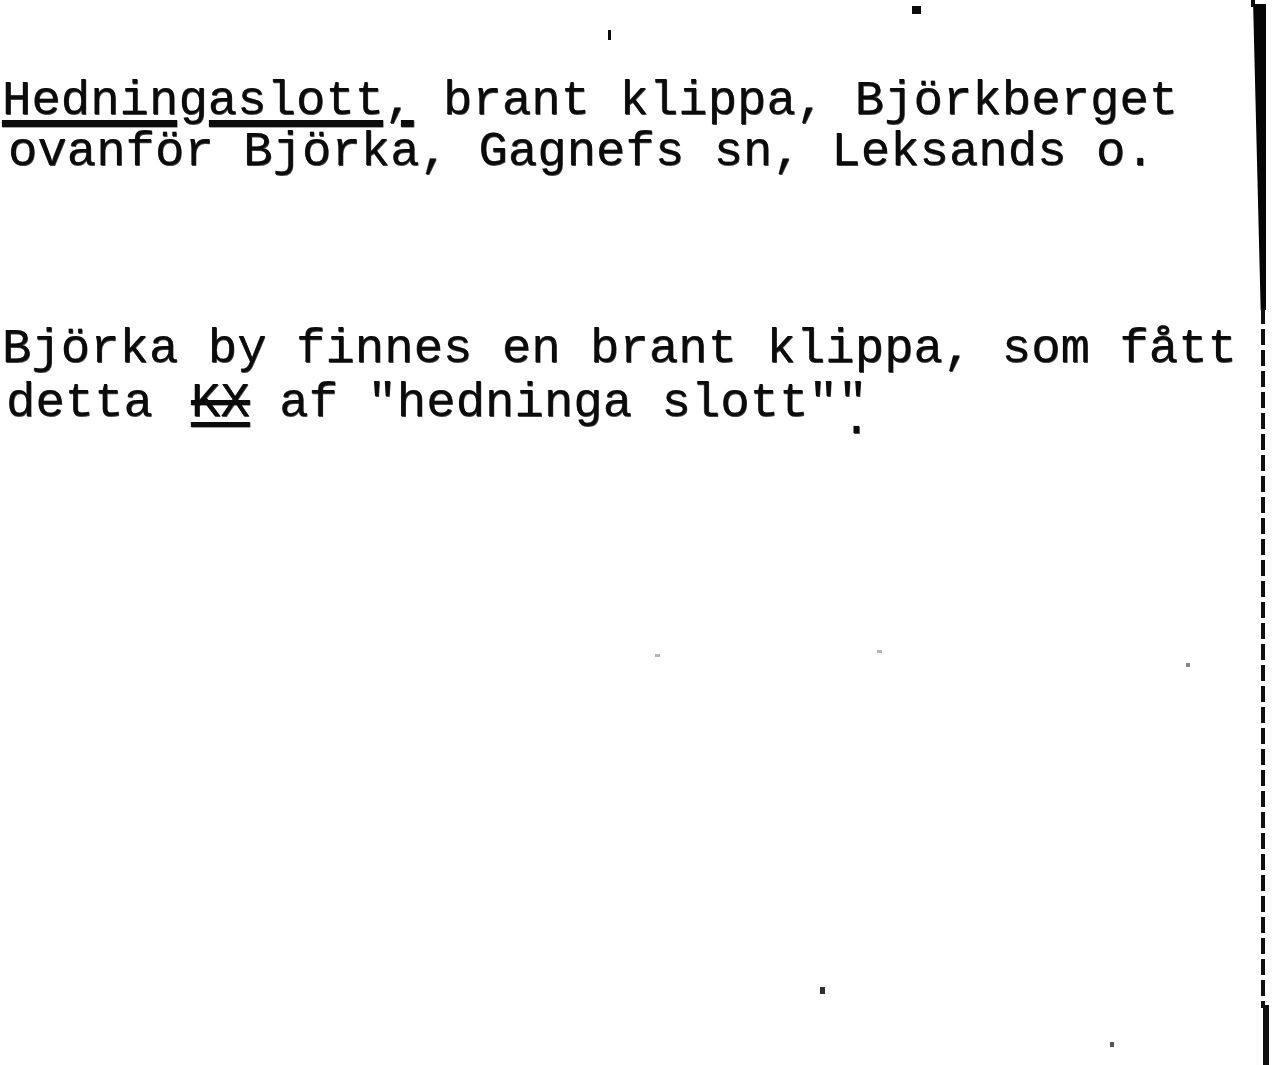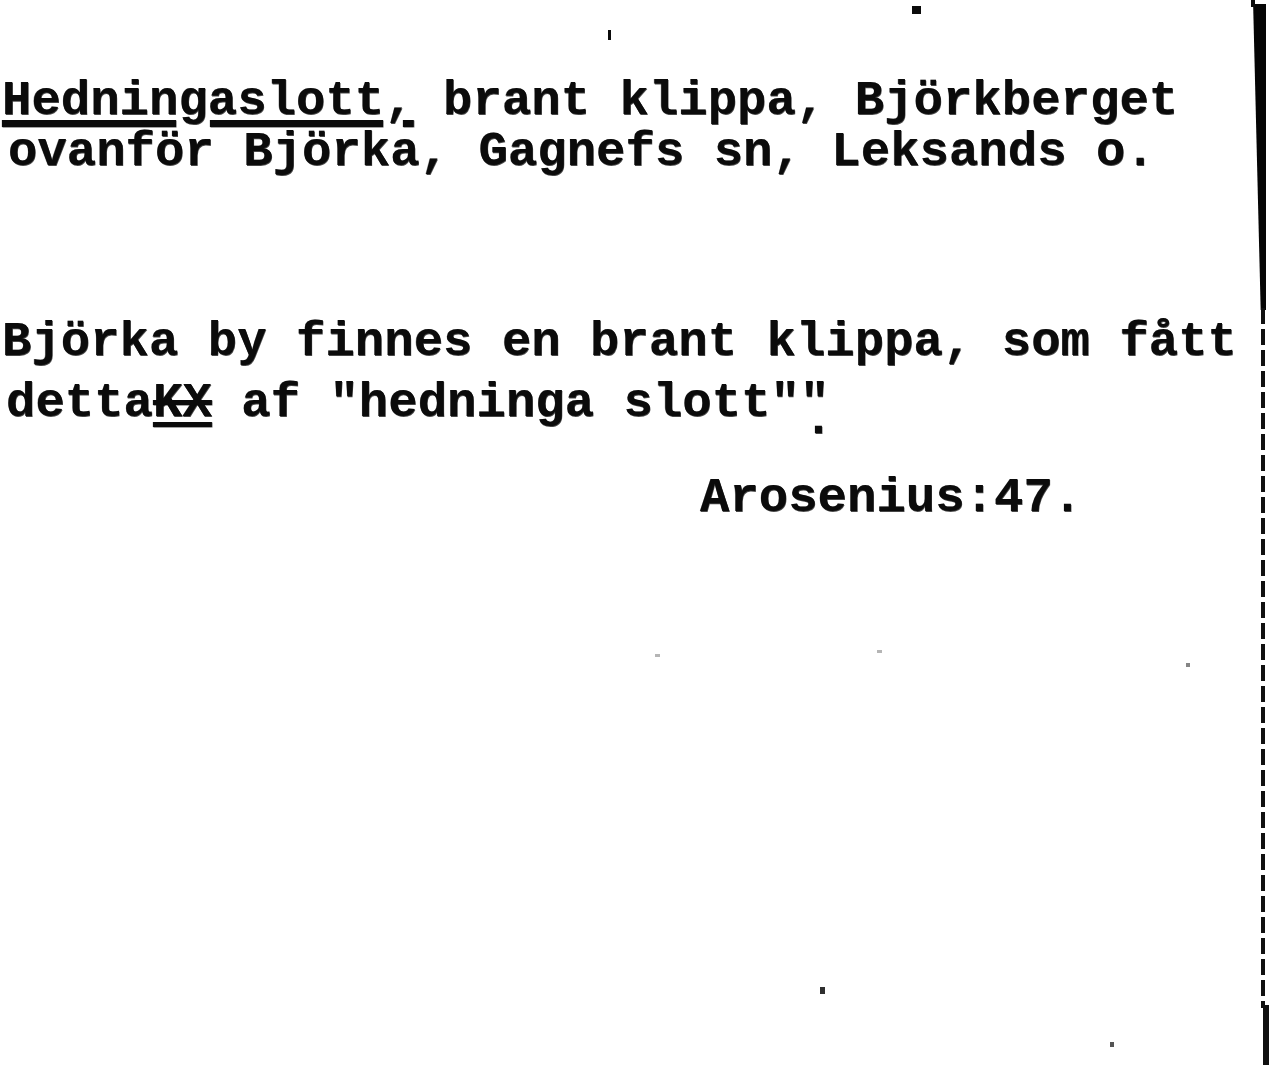--- a/index.html
+++ b/index.html
@@ -2,40 +2,41 @@
 <html><head>
 <meta charset="utf-8">
 <style>
   html,body{margin:0;padding:0;background:#e8e8e8;}
   .page{
     position:relative;
     width:1275px;height:1065px;
     background:#ffffff;
     overflow:hidden;
     font-family:"Liberation Mono","DejaVu Sans Mono",monospace;
-    font-weight:bold;
+    font-weight:normal;
     color:#0b0b0b;
   }
   .tline{
     position:absolute;
     font-size:49px;
     line-height:50px;
     white-space:pre;
     text-shadow:0.5px 0.5px 0 rgba(10,10,10,0.75), -0.3px 0 0 rgba(10,10,10,0.4);
   }
   .u{
     text-decoration-line:underline;
     text-decoration-thickness:7px;
     text-underline-offset:6px;
     text-decoration-color:#0b0b0b;
   }
   .strike{
     text-decoration-line:underline line-through;
     text-decoration-thickness:5px;
     text-underline-offset:6px;
+    margin-left:38px;
   }
   .stack{position:relative;display:inline-block;width:0.62em;}
   .stack .stack-b{position:absolute;left:0.08em;top:0.34em;}
   .edge-thick{
     position:absolute;left:1252px;top:4px;width:14px;height:306px;
     background:#050505;
     clip-path:polygon(8% 0,100% 0,100% 100%,62% 100%);
   }
   .edge-thin{
     position:absolute;left:1261px;top:308px;width:4px;height:700px;
@@ -47,23 +48,22 @@
   .speck{position:absolute;background:#0b0b0b;}
 </style>
 </head>
 <body>
 
 <div class="page">
 
   <div class="tline" style="left:2px;top:76px;"><span class="u">Hedningaslott,</span><span> brant klippa, Björkberget</span></div>
   <div class="tline" style="left:8px;top:127px;">ovanför Björka, Gagnefs sn, Leksands o.</div>
 
-  <div class="tline" style="left:2px;top:317px;">Björka by finnes en brant klippa, som fått</div>
+  <div class="tline" style="left:2px;top:324px;">Björka by finnes en brant klippa, som fått</div>
   <div class="tline" style="left:6px;top:378px;"><span>detta</span><span class="strike">KX</span><span> af "hedninga slott"</span><span class="stack"><span class="stack-t">"</span><span class="stack-b">.</span></span></div>
-  <div class="tline" style="left:700px;top:473px;">Arosenius:47.</div>
 
 
   <div class="edge-thick"></div>
   <div class="edge-thin"></div>
   <div class="edge-bottom"></div>
 
   <div class="speck" style="left:608px;top:30px;width:3px;height:10px;"></div>
   <div class="speck" style="left:912px;top:6px;width:9px;height:8px;"></div>
   <div class="speck" style="left:1251px;top:0px;width:4px;height:7px;"></div>
   <div class="speck" style="left:820px;top:987px;width:5px;height:7px;opacity:0.85;"></div>

